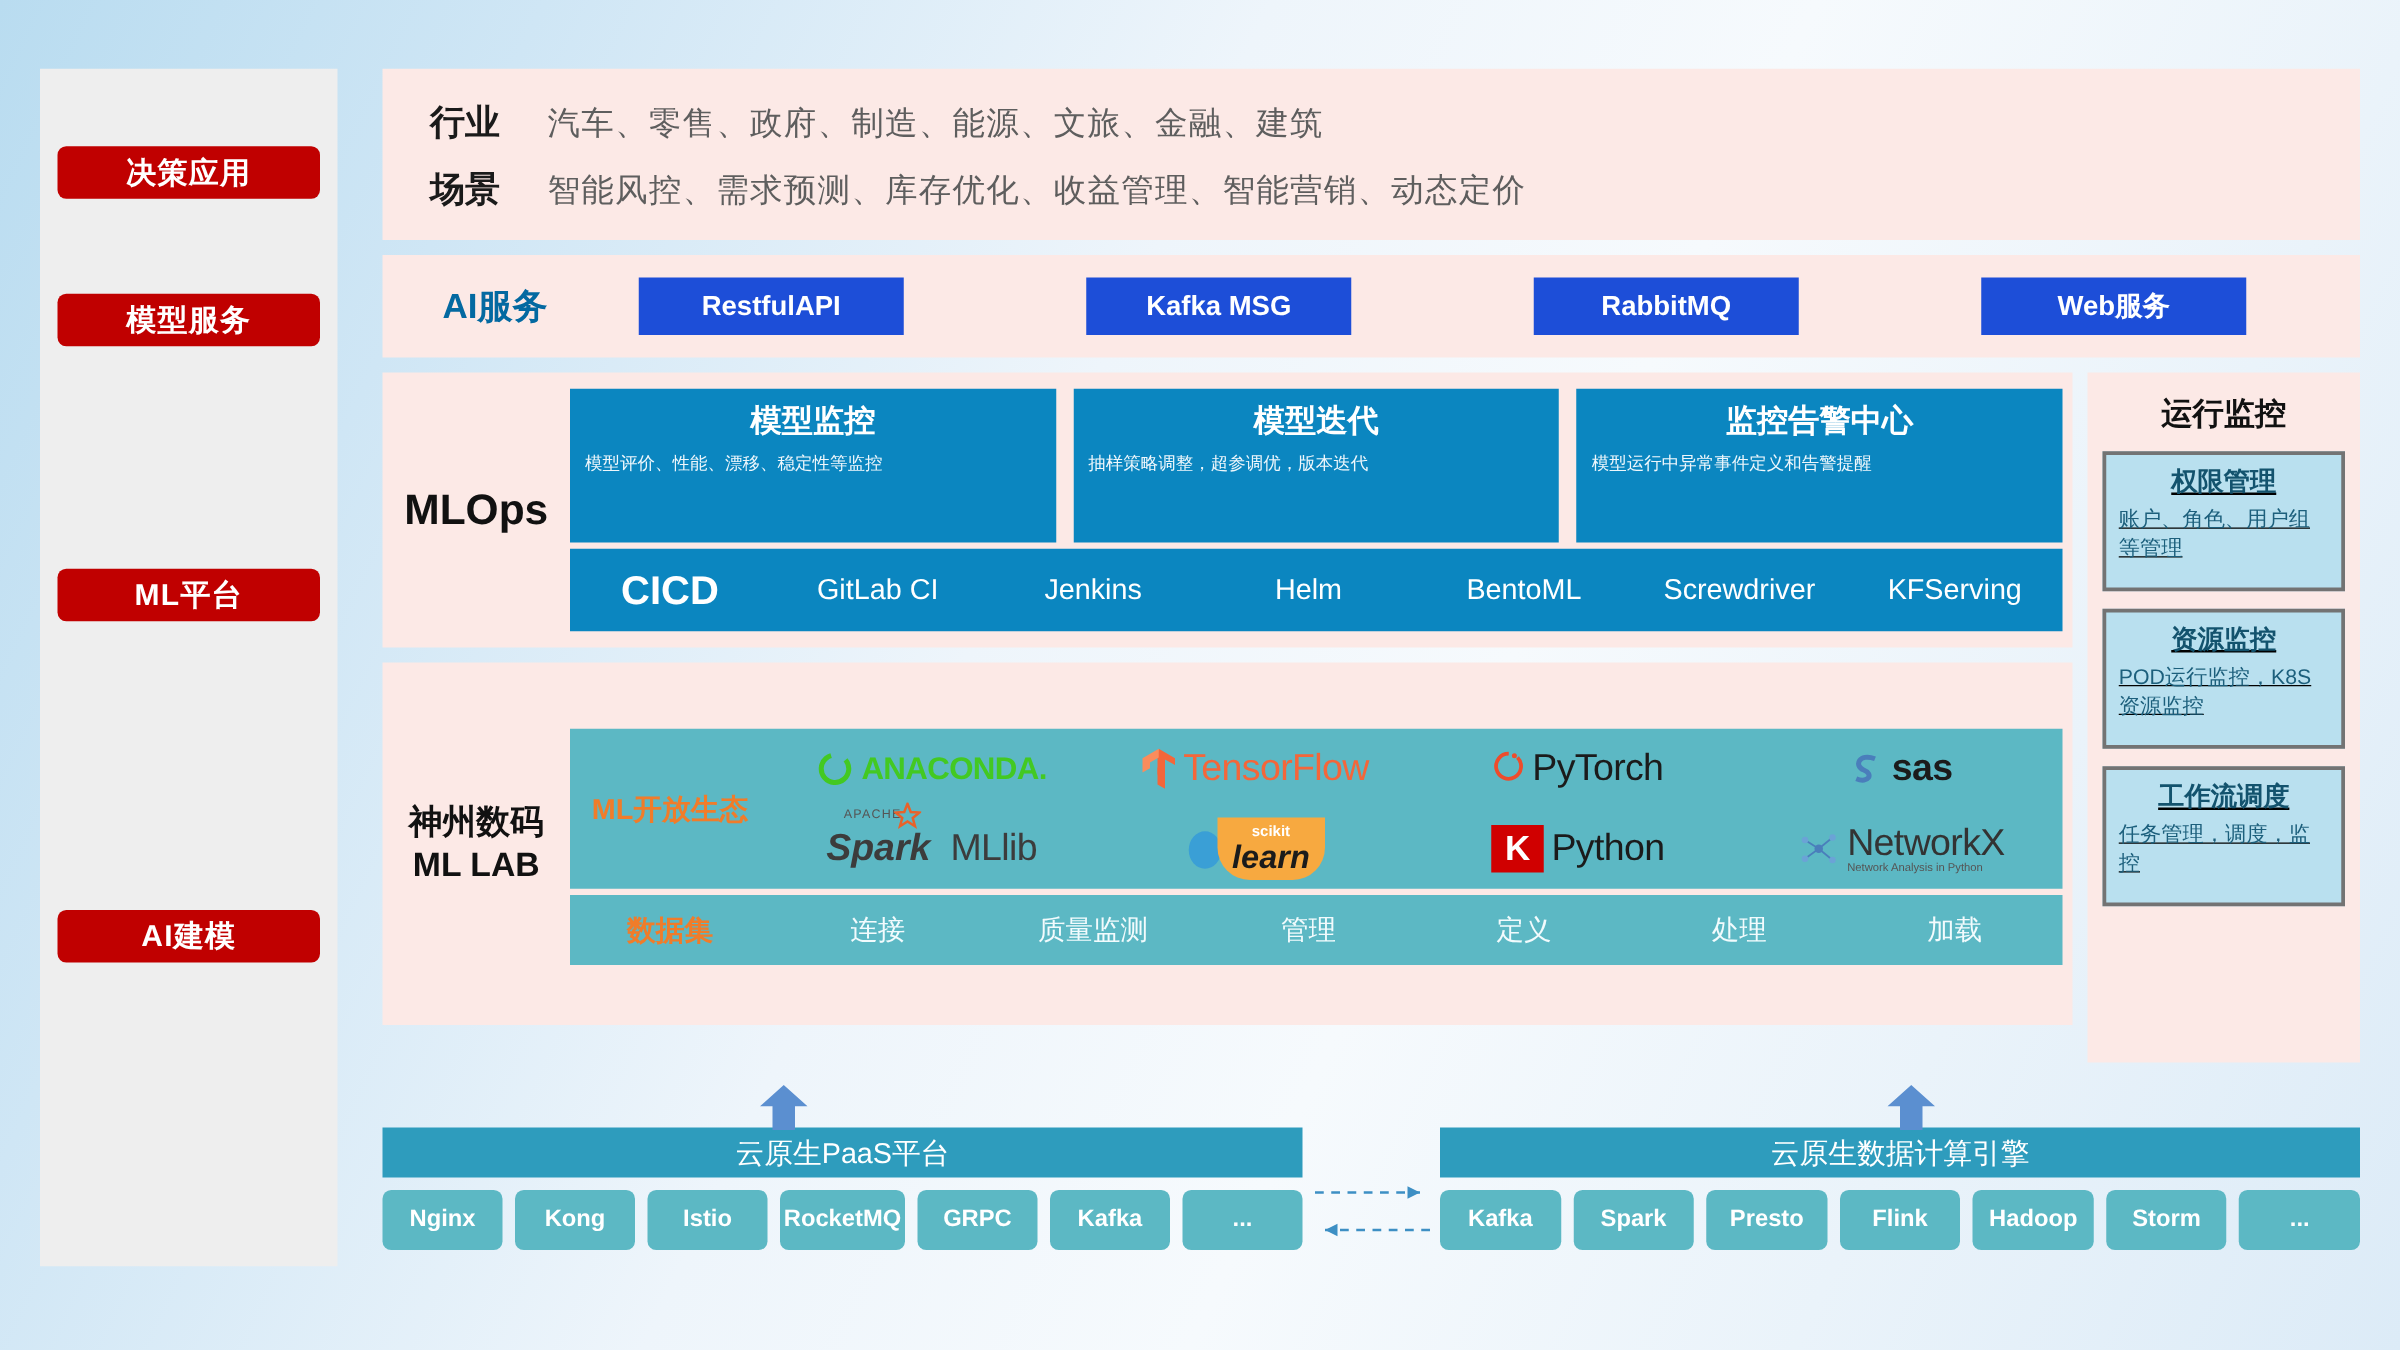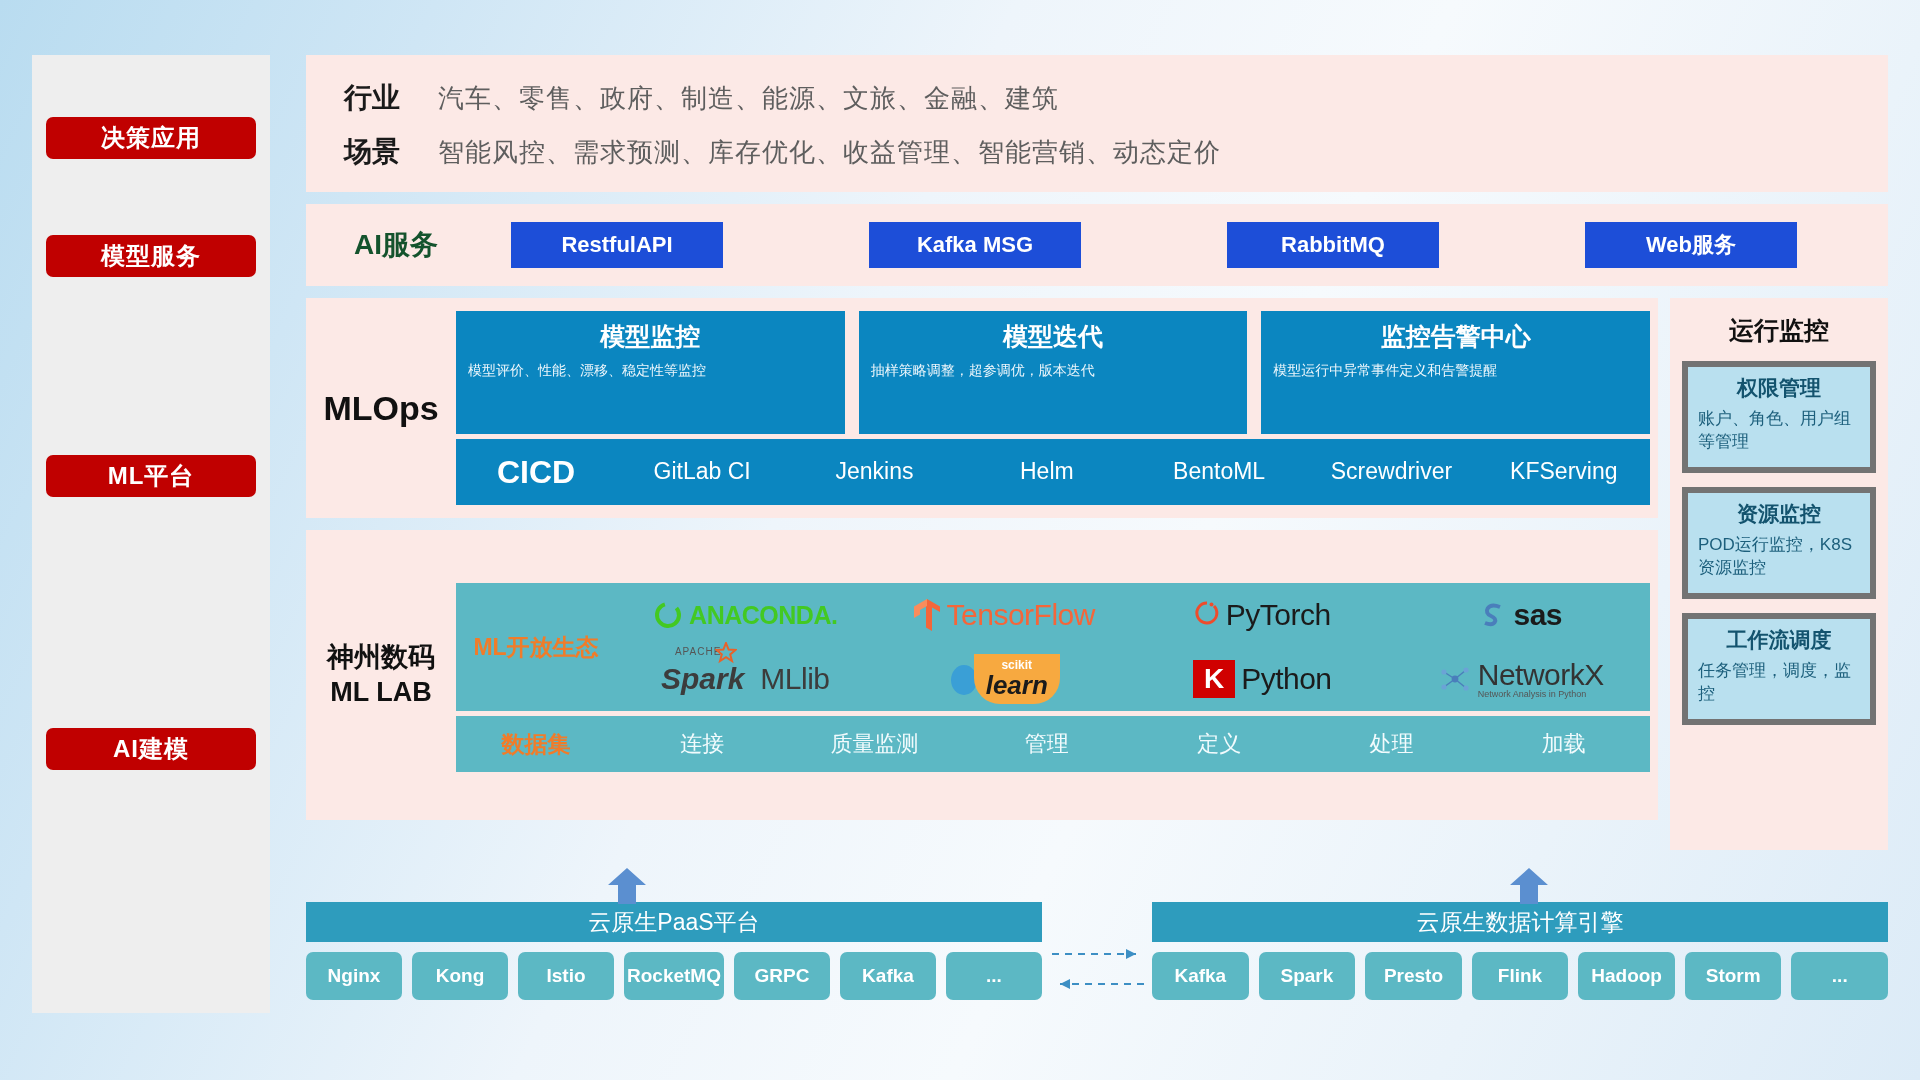--- a/index.html
+++ b/index.html
@@ -75,21 +75,21 @@
     margin-top: 12px;
     background: #fce9e6;
     width: 1582px;
     height: 82px;
     display: flex;
     align-items: center;
   }
   .band-svc .k {
     width: 132px; flex: 0 0 132px;
     text-align: center;
-    font-size: 28px; font-weight: bold; color: #14532d; padding-left: 48px;
+    font-size: 28px; font-weight: bold; color: #0369a1; padding-left: 48px;
   }
   .svc-items { display: flex; flex: 1; justify-content: space-around; padding-right: 18px; }
   .svc-chip {
     width: 212px; height: 46px;
     background: #1d4ed8;
     color: #fff;
     font-size: 22px;
     font-weight: bold;
     display: flex; align-items: center; justify-content: center;
   }
@@ -158,24 +158,25 @@
     height: 552px;
     padding: 10px 12px 0 12px;
   }
   .monitor .head {
     text-align: center;
     font-size: 25px; font-weight: bold; color: #111;
     margin: 6px 0 14px 0;
   }
   .mon-card {
     background: #b9e0ef;
-    border: 6px solid #737373;
+    border: 3px solid #737373;
     height: 112px;
     margin-bottom: 14px;
     padding: 7px 10px 0 10px;
+    text-decoration: underline;
   }
   .mon-card .t {
     text-align: center;
     font-size: 21px; font-weight: bold; color: #13536e;
     margin-bottom: 6px;
   }
   .mon-card .d { font-size: 17px; line-height: 1.35; color: #1c5f7c; }
 
   
   .band-lab {

